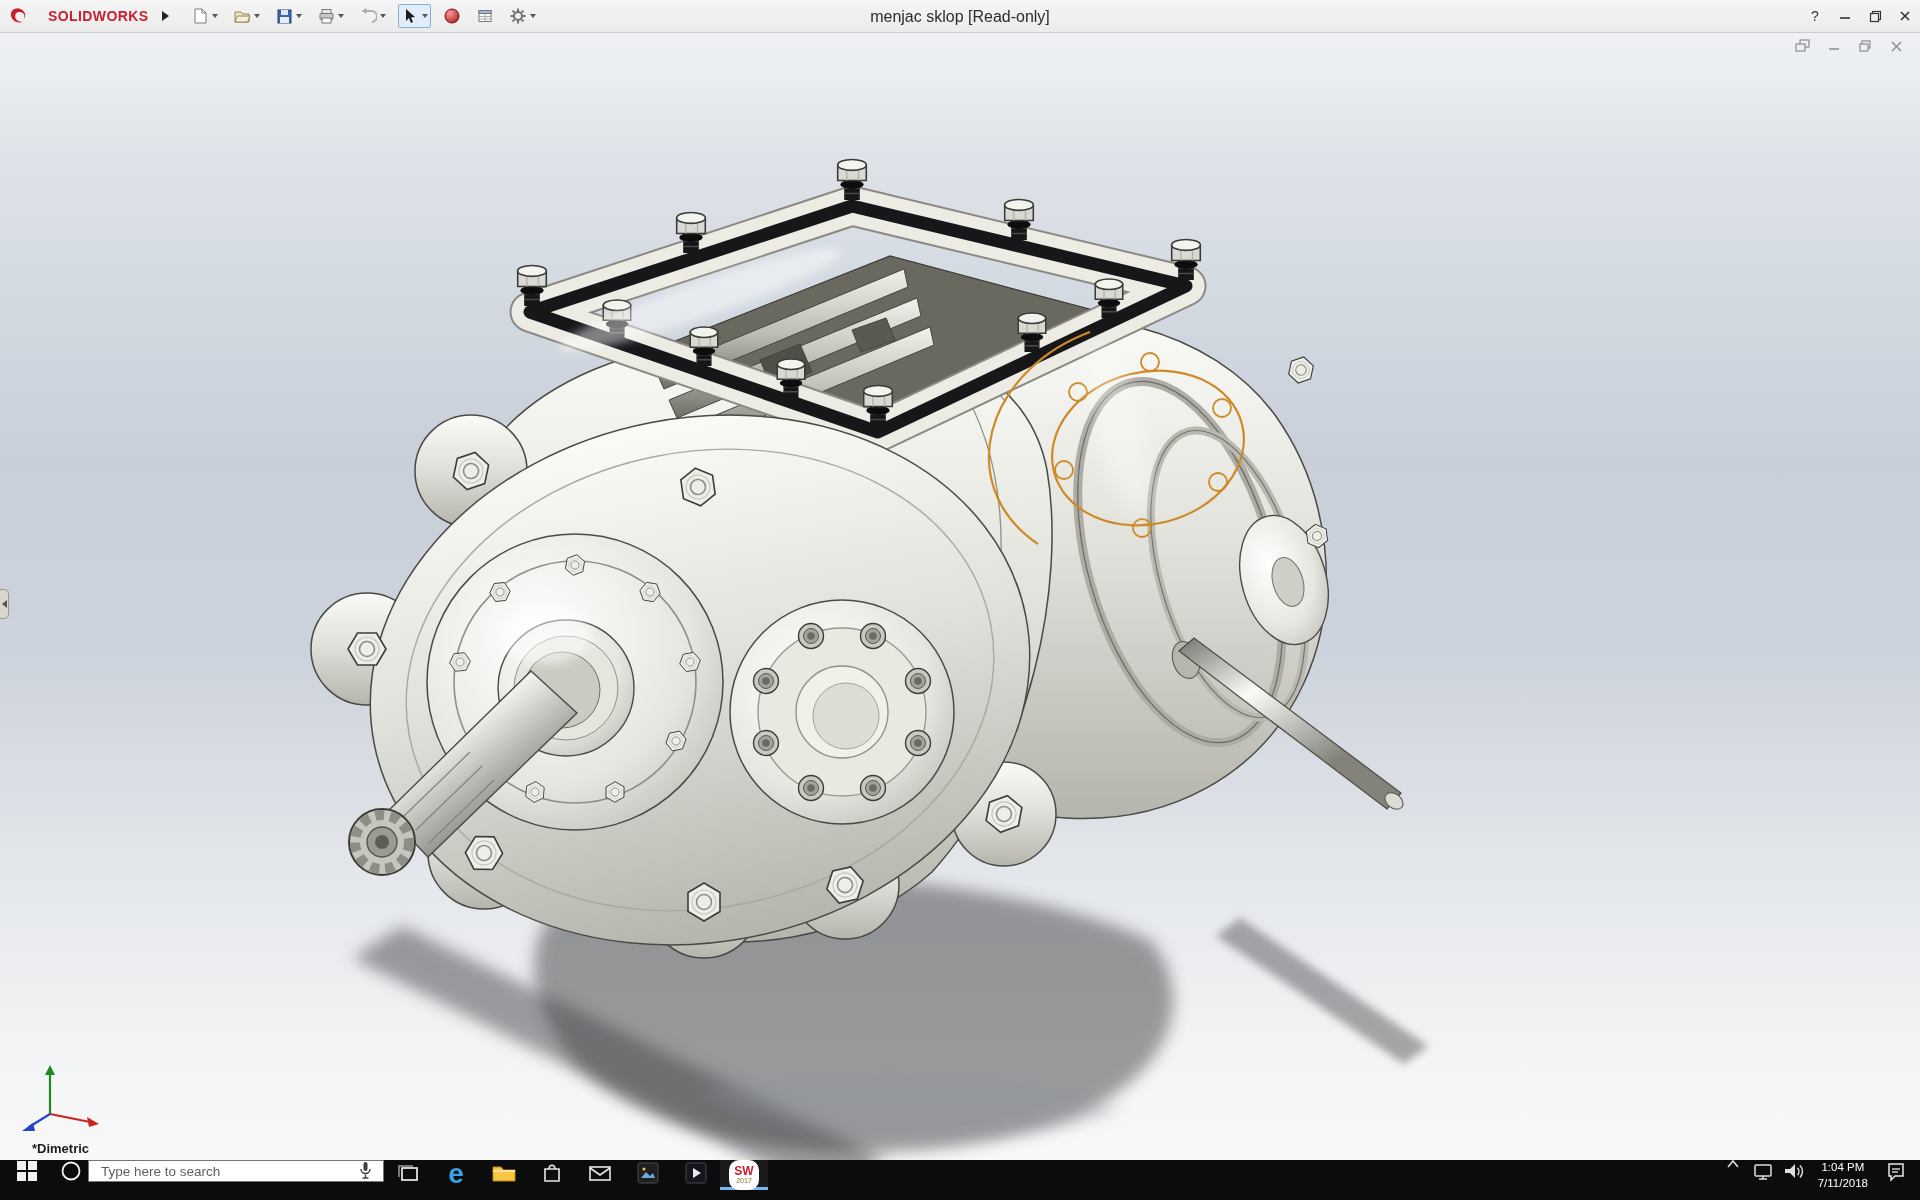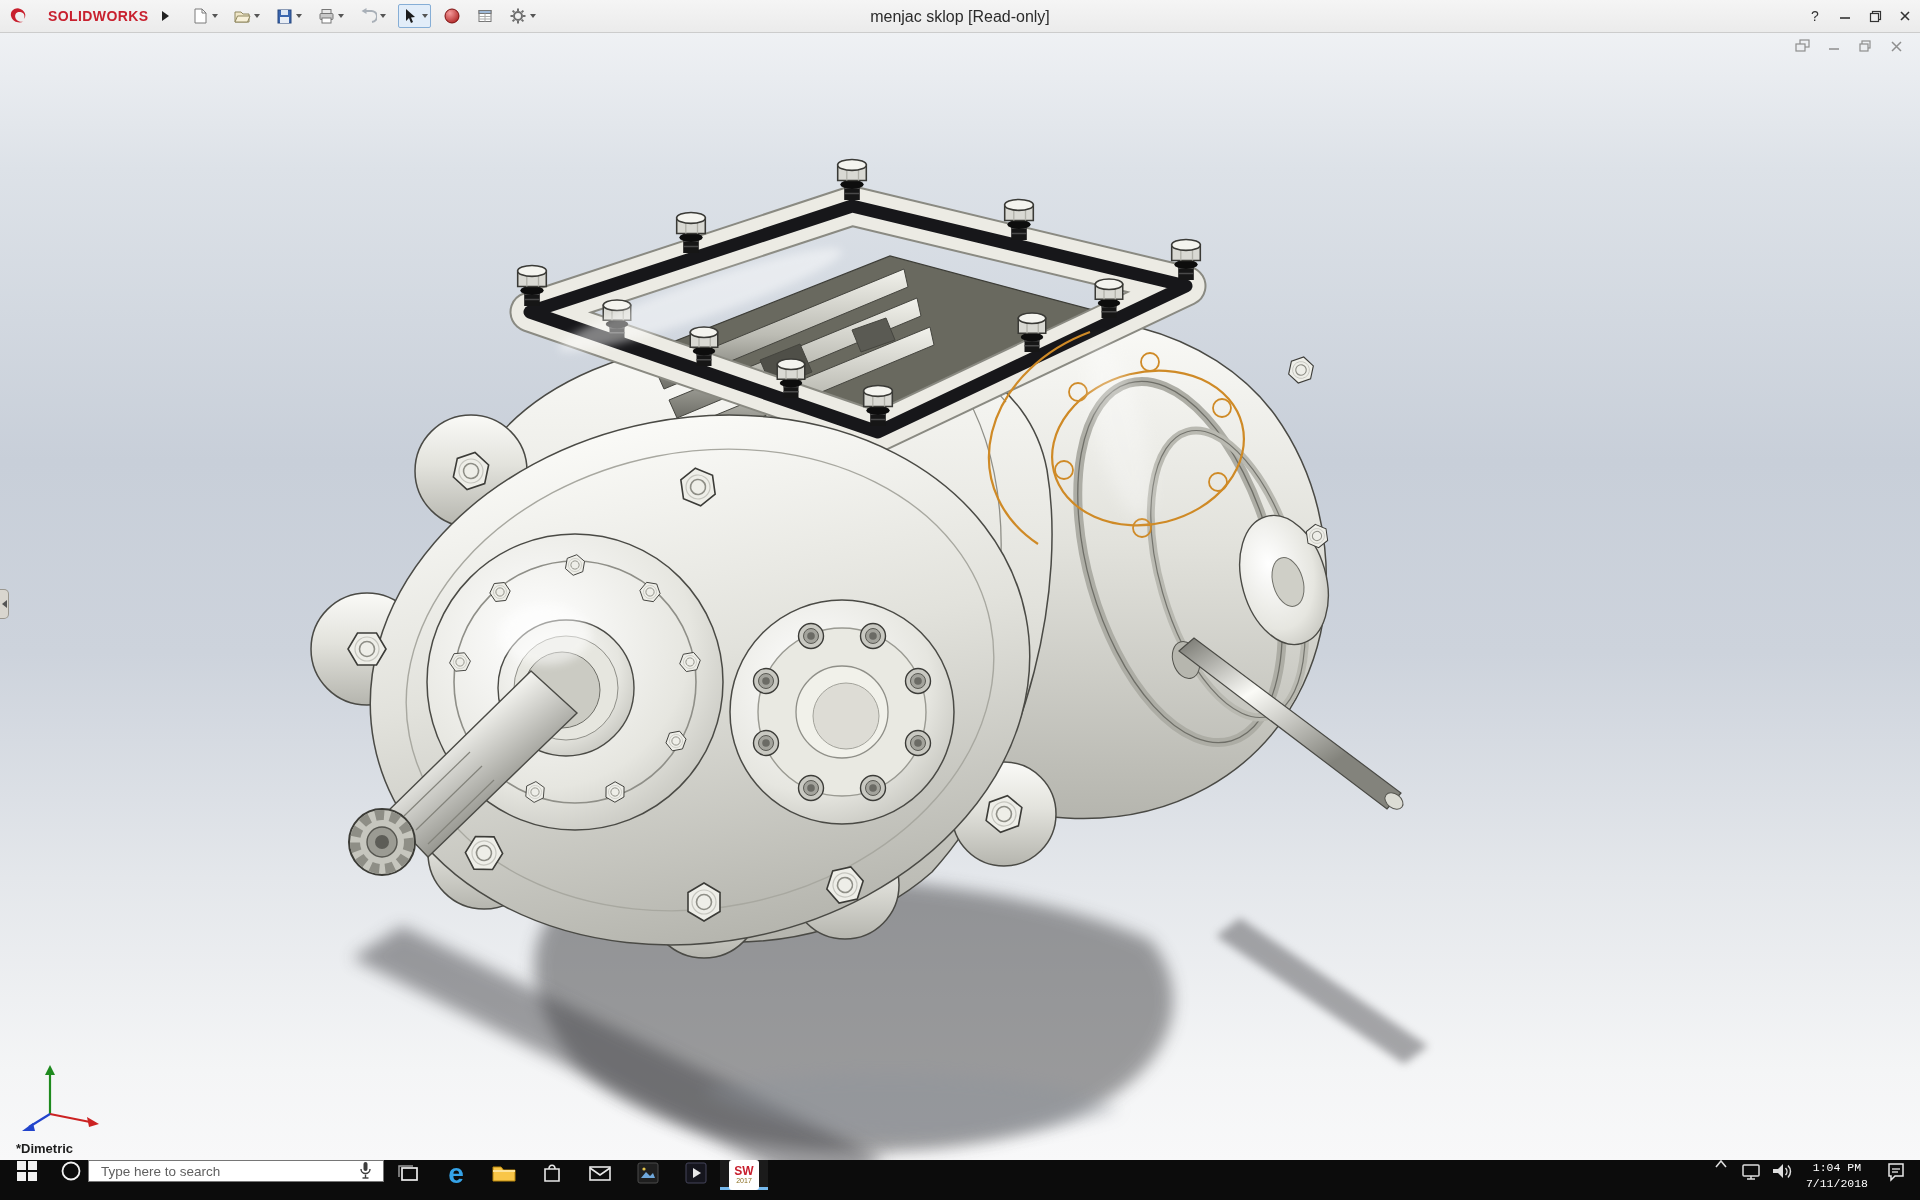--- a/index.html
+++ b/index.html
@@ -22,43 +22,43 @@
   .title{position:absolute;left:0;right:0;top:0;height:33px;line-height:33px;text-align:center;font-size:16px;color:#2b2b2b;pointer-events:none}
   .win-controls{margin-left:auto;display:flex;align-items:center;height:100%}
   .win-btn{width:30px;height:100%;display:flex;align-items:center;justify-content:center;border:none;background:transparent;font-size:14px;color:#333;cursor:pointer;font-family:inherit}
 
   
   .viewport{position:absolute;top:33px;left:0;right:0;bottom:40px;
     background:linear-gradient(180deg,#eff1f4 0%,#dde2e8 12%,#c8cfd9 38%,#cdd3dc 55%,#e4e7eb 75%,#f4f5f6 92%,#f8f8f9 100%)}
   .model{position:absolute;left:0;top:0;width:100%;height:100%}
   .doc-controls{position:absolute;top:5px;right:14px;display:flex;gap:11px;z-index:5}
   .doc-btn{width:20px;height:16px;display:flex;align-items:center;justify-content:center;background:transparent;border:none;cursor:pointer}
-  .view-label{position:absolute;left:16px;bottom:4px;font-size:13px;font-weight:bold;color:#1d1d1d;z-index:5}
+  .view-label{position:absolute;left:32px;bottom:4px;font-size:13px;font-weight:bold;color:#1d1d1d;z-index:5}
   .triad{position:absolute;left:14px;bottom:24px;z-index:5}
   .edge-tab{position:absolute;left:0;top:556px;width:9px;height:30px;background:#d9d6cf;border:1px solid #9a978f;border-left:none;border-radius:0 5px 5px 0;display:flex;align-items:center;justify-content:center;cursor:pointer;z-index:5}
   .edge-tab .tri{width:0;height:0;border-top:4px solid transparent;border-bottom:4px solid transparent;border-right:5px solid #555}
 
   
   .taskbar{position:absolute;bottom:0;left:0;width:100%;height:40px;background:#0c0c0c;display:flex;align-items:flex-start;z-index:40}
   .tb-btn{display:flex;align-items:center;justify-content:center;background:transparent;border:none;cursor:pointer}
   .tb-start{width:54px}
   .tb-cortana{width:34px}
   .tb-search{width:296px;background:#ffffff;border:1px solid #767676;display:flex;align-items:center}
   .tb-search input{flex:1;border:none;outline:none;background:transparent;font-size:13.5px;color:#444;padding-left:12px;font-family:inherit}
   .tb-search input::placeholder{color:#5f5f5f}
   .tb-app{width:48px}
   .tb-app:first-of-type{margin-left:8px}
   .tb-app.active{box-shadow:inset 0 -3px 0 #76b9ed;background:#1b1b1b}
-  .sw-badge{width:30px;height:30px;background:#ffffff;border-radius:3px;display:flex;flex-direction:column;align-items:center;justify-content:center}
+  .sw-badge{width:30px;height:30px;background:#ffffff;border-radius:10px;display:flex;flex-direction:column;align-items:center;justify-content:center}
   .sw-label{color:#c8202e;font-weight:bold;font-size:12px;line-height:1}
   .sw-year{color:#8a6d1f;font-size:7px;line-height:1.2}
   .edge-e{color:#35a3e8;font-weight:bold;font-size:28px;line-height:1}
   .tb-spacer{flex:1}
   .tray-btn{width:30px;display:flex;align-items:center;justify-content:center;background:transparent;border:none;cursor:pointer}
-  .tb-clock{display:flex;flex-direction:column;justify-content:center;align-items:center;color:#fff;font-size:11.5px;line-height:1.35;background:transparent;border:none;padding:0 10px;cursor:pointer;font-family:Liberation Mono, monospace}
+  .tb-clock{display:flex;flex-direction:column;justify-content:center;align-items:center;color:#fff;font-size:11.5px;line-height:1.35;background:transparent;border:none;padding:0 10px;cursor:pointer;font-family:Liberation Sans, sans-serif}
   .show-desktop{width:6px;border-left:1px solid #3a3a3a}
 </style>
 </head>
 <body>
 
 <div id="screen">
 
   <header class="titlebar">
     <div class="brand">
       <svg width="20" height="20" viewBox="0 0 18 18">

